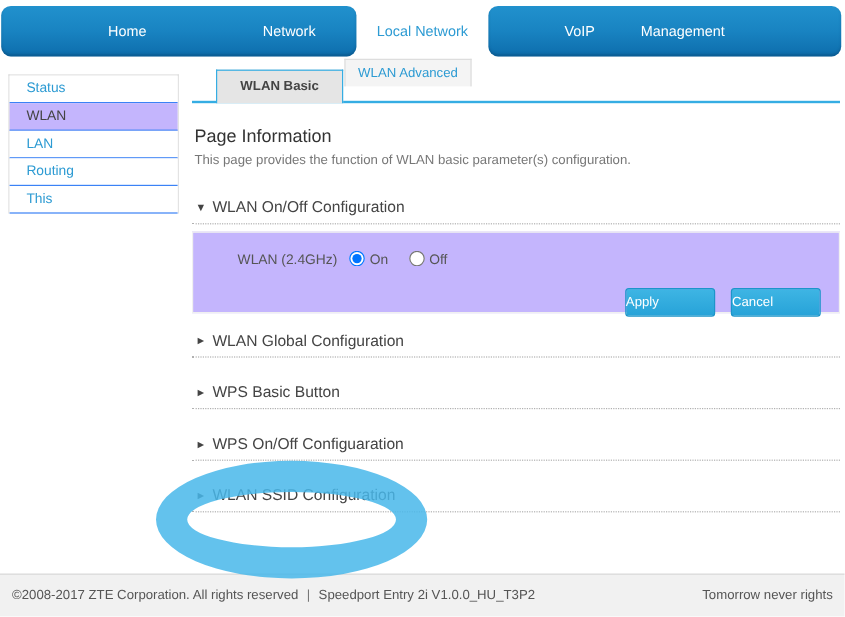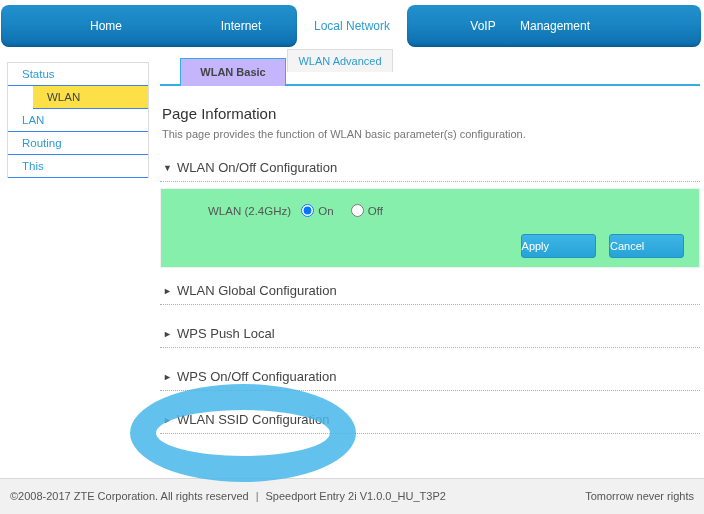--- a/index.html
+++ b/index.html
@@ -16,45 +16,45 @@
   .nav-seg.right{left:406px;width:294px;}
   .nav-item{position:absolute;top:0;height:42px;line-height:42px;text-align:center;
             font-size:12px;font-weight:normal;color:#fff;cursor:pointer;}
   .nav-item.active{color:#2d9bd3;}
 
   
   .sidebar{position:absolute;left:7px;top:62px;width:142px;background:#fff;
            border:1px solid #dcdcdc;border-bottom:none;}
   .side-item{height:23px;line-height:22px;padding-left:14px;font-size:11.5px;
              color:#2d9bd3;border-bottom:1px solid #3b82f6;cursor:pointer;background:#fff;}
-  .side-item.active{background:#fde047;color:#444;margin-left:25px;}
+  .side-item.active{background:#c4b5fd;color:#444;}
 
   
   .content{position:absolute;left:160px;top:58px;width:540px;}
 
   .tabs{position:relative;height:28px;border-bottom:2px solid #35ade3;}
   .tab{position:absolute;text-align:center;font-size:11px;cursor:pointer;}
   .tab.active{left:20px;bottom:-2px;width:106px;height:28px;line-height:27px;
-              background:#c4b5fd;border:1px solid #35ade3;border-bottom:none;
+              background:#e5e5e5;border:1px solid #35ade3;border-bottom:none;
               color:#444;font-weight:bold;z-index:2;}
   .tab.inactive{left:127px;bottom:12px;width:106px;height:23px;line-height:22px;
                 background:#f4f4f4;border:1px solid #ddd;border-bottom:none;color:#2d9bd3;}
 
   .page-title{margin:19px 0 0 2px;font-size:15px;color:#333;font-weight:normal;}
   .page-desc{margin:6px 0 0 2px;font-size:11px;color:#777;}
 
-  .sections{margin-top:20px;}
+  .sections{margin-top:25px;}
   .section{margin-bottom:21px;}
   .section.expanded{margin-bottom:15px;}
   .section-header{padding:0 2px 5px 3px;border-bottom:1px dotted #b0b0b0;
                   font-size:13px;color:#444;cursor:pointer;line-height:16px;}
   .tri{display:inline-block;width:14px;font-size:9px;color:#444;vertical-align:1px;}
 
-  .panel{margin-top:6px;background:#86efac;border:1px solid #f0f0f0;
-         padding:15px 15px 13px 25px;height:80px;}
+  .panel{margin-top:6px;background:#c4b5fd;border:1px solid #f0f0f0;
+         padding:15px 15px 13px 15px;height:68px;}
   .form-row{font-size:11.5px;color:#555;}
   .form-label{display:inline-block;width:112px;padding-left:22px;}
   .radio-group{display:inline-block;}
   .radio-group label{margin-right:14px;color:#555;}
   .radio-group input{vertical-align:-2px;margin:0 4px 0 0;}
   .btn-row{text-align:right;margin-top:17px;}
   .btn{display:inline-block;width:75px;height:24px;line-height:23px;text-align:left;
        background:linear-gradient(180deg,#3eb5e4,#27a3d8);border:1px solid #1d95c9;
        border-radius:3px;color:#fff;font-size:11px;margin-left:9px;cursor:pointer;}
 
@@ -73,24 +73,24 @@
 </style>
 </head>
 <body>
 
 <div class="app">
 
   <div class="topnav">
     <div class="nav-seg left"></div>
     <div class="nav-seg right"></div>
     <div class="nav-item" style="left:55px;width:100px;">Home</div>
-    <div class="nav-item" style="left:190px;width:100px;">Internet</div>
+    <div class="nav-item" style="left:190px;width:100px;">Network</div>
     <div class="nav-item active" style="left:295px;width:112px;">Local Network</div>
     <div class="nav-item" style="left:432px;width:100px;">VoIP</div>
-    <div class="nav-item" style="left:504px;width:100px;">Management</div>
+    <div class="nav-item" style="left:518px;width:100px;">Management</div>
   </div>
 
   <div class="sidebar">
     <div class="side-item">Status</div>
     <div class="side-item active">WLAN</div>
     <div class="side-item">LAN</div>
     <div class="side-item">Routing</div>
     <div class="side-item">This</div>
   </div>
 
@@ -126,21 +126,21 @@
       </div>
 
       <div class="section">
         <div class="section-header">
           <span class="tri">►</span><span>WLAN Global Configuration</span>
         </div>
       </div>
 
       <div class="section">
         <div class="section-header">
-          <span class="tri">►</span><span>WPS Push Local</span>
+          <span class="tri">►</span><span>WPS Basic Button</span>
         </div>
       </div>
 
       <div class="section">
         <div class="section-header">
           <span class="tri">►</span><span>WPS On/Off Configuaration</span>
         </div>
       </div>
 
       <div class="section">

